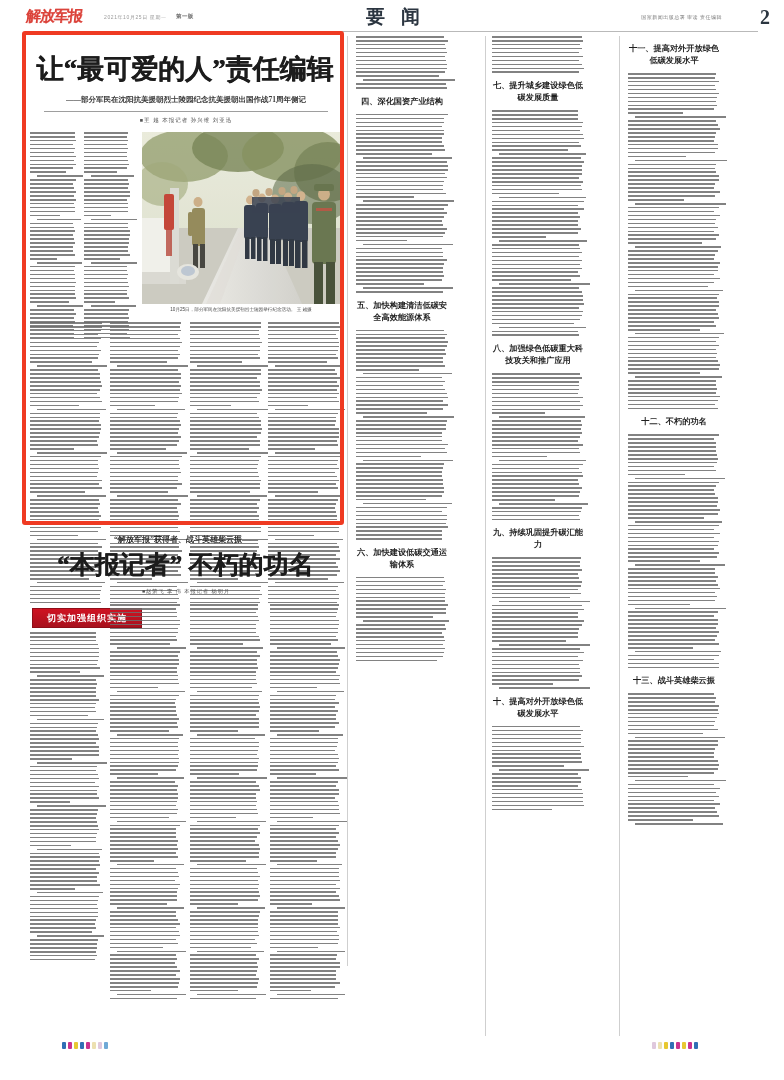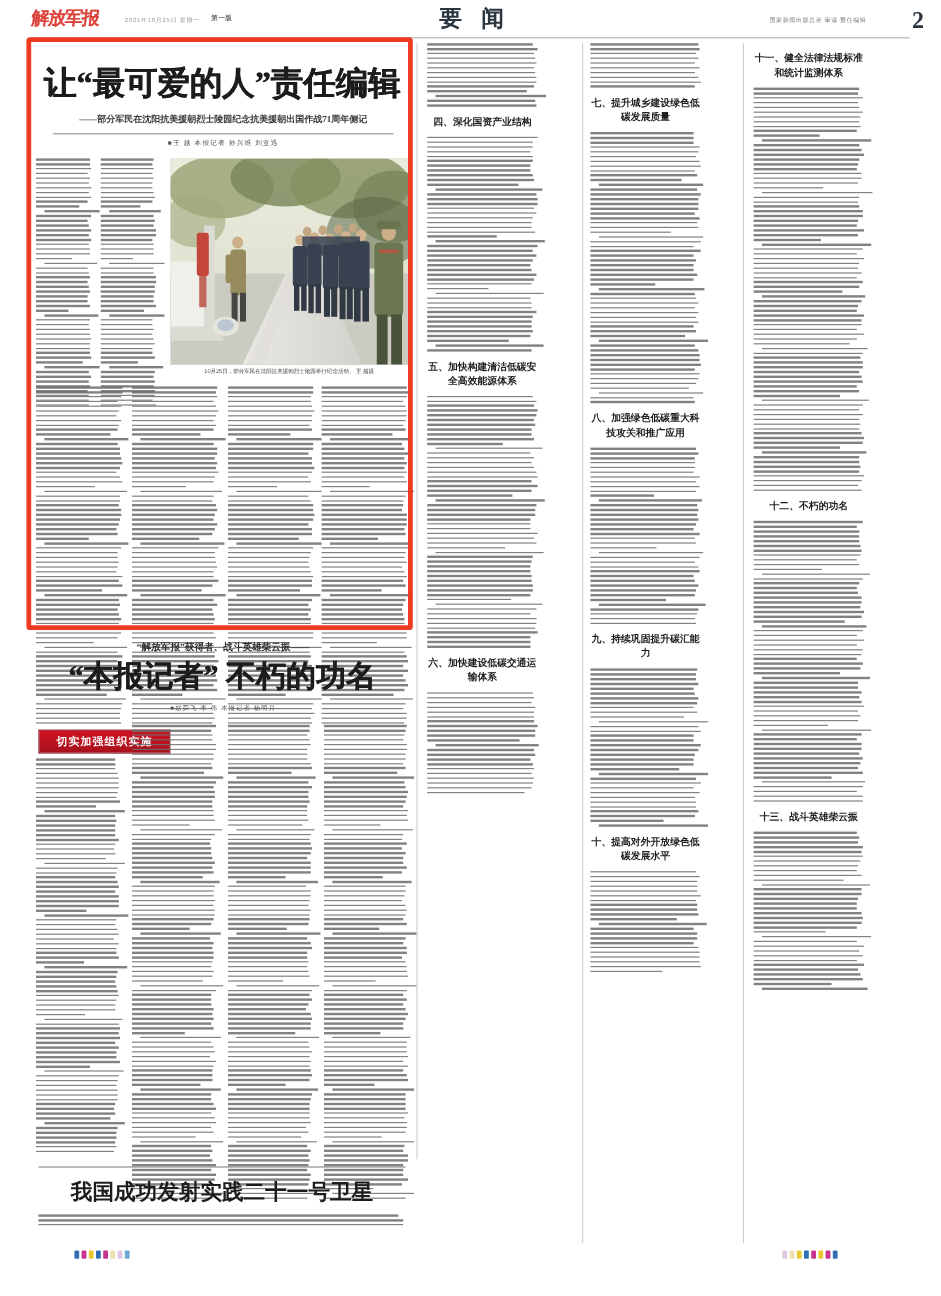--- a/index.html
+++ b/index.html
@@ -1275,29 +1275,20 @@
             <div class="tl" style="width: 99.8938%;"></div>
             <div class="tl" style="width: 93.3557%;"></div>
             <div class="tl" style="width: 59.1509%;"></div>
             <div class="tl ind" style="width: 97.2284%;"></div>
             <div class="tl" style="width: 96.5316%;"></div>
           </div>
       </div>
     </div>
   </div>
 
-  <div class="art3">
-    <div class="art3-rule-top"></div>
-    <div class="headline-3">我国成功发射实践二十一号卫星</div>
-    <div class="art3-body" id="a3body">
-        <div class="tl" style="width: 98.0148%;"></div>
-        <div class="tl" style="width: 99.1934%;"></div>
-        <div class="tl" style="width: 99.4226%;"></div>
-      </div>
-  </div>
 
   <div class="rcol" id="rcol0" style="left:330px;">
       <div class="tl" style="width: 95.6278%;"></div>
       <div class="tl" style="width: 99.6731%;"></div>
       <div class="tl" style="width: 96.8927%;"></div>
       <div class="tl" style="width: 97.8989%;"></div>
       <div class="tl" style="width: 99.0139%;"></div>
       <div class="tl" style="width: 96.2202%;"></div>
       <div class="tl" style="width: 98.1334%;"></div>
       <div class="tl" style="width: 98.9238%;"></div>
@@ -1595,21 +1586,21 @@
       <div class="tl" style="width: 97.2216%;"></div>
       <div class="tl" style="width: 93.0582%;"></div>
       <div class="tl" style="width: 98.3485%;"></div>
       <div class="tl" style="width: 98.4928%;"></div>
       <div class="tl" style="width: 99.0118%;"></div>
       <div class="tl" style="width: 98.8823%;"></div>
       <div class="tl" style="width: 99.7668%;"></div>
       <div class="tl" style="width: 64.8108%;"></div>
     </div>
   <div class="rcol" id="rcol2" style="left:602px;">
-      <div class="sec-head two">十一、健全法律法规标准和统计监测体系</div>
+      <div class="sec-head two">十一、提高对外开放绿色低碳发展水平</div>
       <div class="tl" style="width: 96.0532%;"></div>
       <div class="tl" style="width: 94.6245%;"></div>
       <div class="tl" style="width: 99.3589%;"></div>
       <div class="tl" style="width: 94.4999%;"></div>
       <div class="tl" style="width: 95.6639%;"></div>
       <div class="tl" style="width: 99.4525%;"></div>
       <div class="tl" style="width: 96.7317%;"></div>
       <div class="tl" style="width: 95.8619%;"></div>
       <div class="tl" style="width: 96.2159%;"></div>
       <div class="tl" style="width: 93.6986%;"></div>

